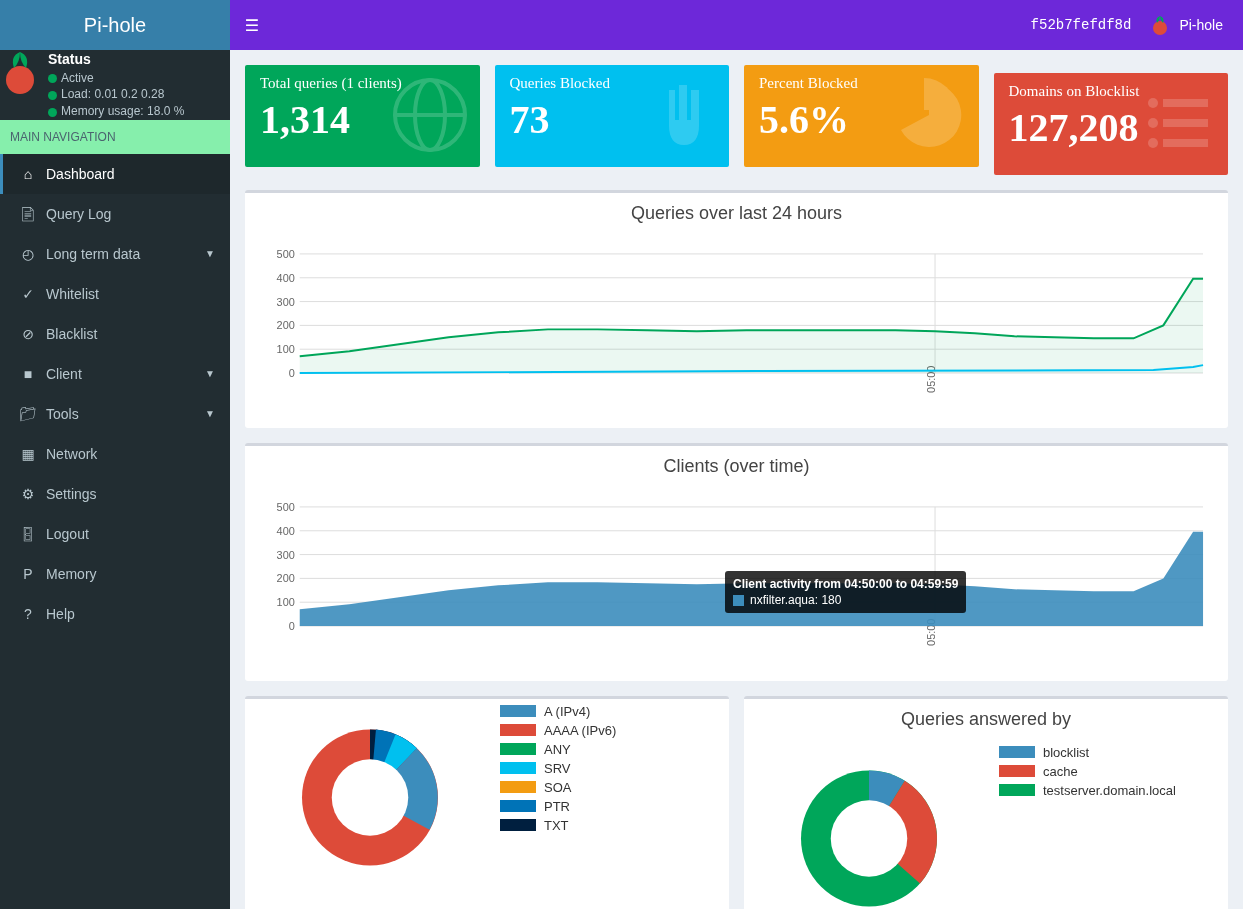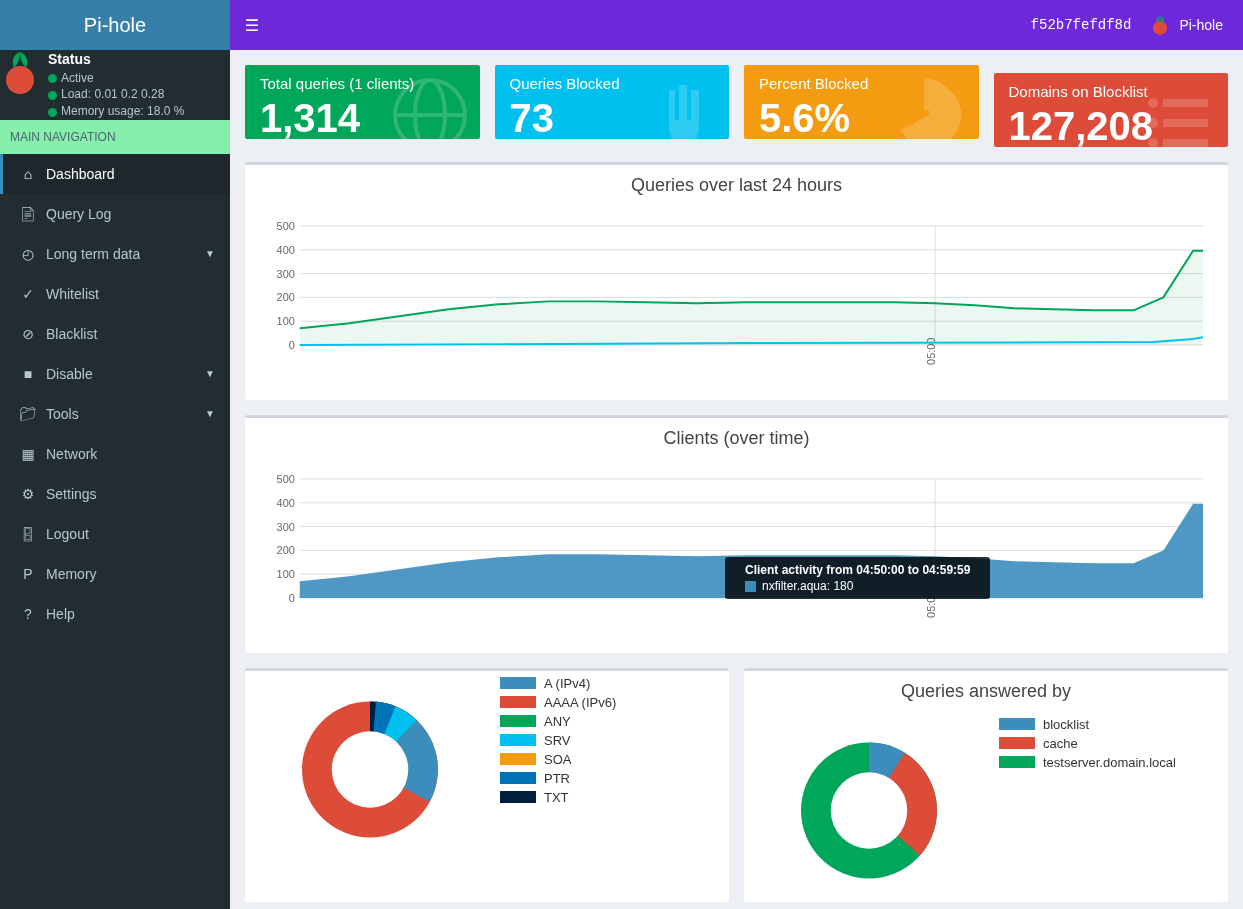--- a/index.html
+++ b/index.html
@@ -15,33 +15,33 @@
 .user-info { font-size: 12px; line-height: 1.4; }
 .user-info .status-title { font-size: 14px; font-weight: 600; color:#fff;}
 .dot { display: inline-block; width: 9px; height: 9px; border-radius: 50%; background: #00a65a; margin-right: 4px; vertical-align: middle; }
 .nav-header { padding: 10px 15px 10px 10px; font-size: 12px; color: #4b646f; background: #86efac; }
 .nav-item { display: flex; align-items: center; padding: 12px 15px 12px 15px; cursor: pointer; color: #b8c7ce; border-left: 3px solid transparent; position: relative;}
 .nav-item.active { background: #1e282c; color: #fff; border-left: 3px solid #3c8dbc; }
 .nav-item .icon { width: 20px; text-align: center; margin-right: 8px; font-size: 14px;}
 .nav-item .chev { position:absolute; right:15px; top:14px; font-size:10px;}
 .content { position: absolute; left: 230px; top: 50px; right: 0; bottom: 0; padding: 15px; overflow: hidden; }
 .row { display: flex; gap: 15px; margin-bottom: 15px; }
-.stat-box { flex: 1; color: #fff; padding: 10px 15px; border-radius: 2px; position: relative; overflow: hidden; height: 74px;}
+.stat-box { flex: 1; color: #fff; padding: 10px 15px; border-radius: 2px; position: relative; overflow: hidden; height: 102px; font-family: Liberation Serif, serif;}
 .stat-box .label { font-size: 15px; }
 .stat-box .value { font-size: 40px; font-weight: 700; margin-top: 4px; }
 .stat-box .bg-icon { position:absolute; right:10px; top:10px; opacity:0.18; }
 .green { background: #00a65a; }
 .aqua { background: #00c0ef; }
 .yellow { background: #f39c12; }
 .red { background: #dd4b39; margin-top: 8px; }
 .box { background: #fff; border-top: 3px solid #d2d6de; border-radius: 3px; margin-bottom: 15px; }
 .box-header { padding: 10px 25px; font-size: 18px; color:#444;text-align:center;}
 .box-body { padding: 10px 15px 15px 15px; position: relative; }
 .chart-svg { width: 100%; display: block; }
-.tooltip-box { position: absolute; background: rgba(0,0,0,0.8); color: #fff; font-size: 12px; border-radius: 3px; padding: 6px 20px; left: 480px; top: 98px; }
+.tooltip-box { position: absolute; background: rgba(0,0,0,0.8); color: #fff; font-size: 12px; border-radius: 3px; padding: 6px 8px; left: 480px; top: 84px; }
 .tooltip-box .t-title{font-weight:bold; margin-bottom:2px;}
 .tooltip-box .sw{display:inline-block;width:11px;height:11px;background:#3c8dbc;margin-right:6px;vertical-align:middle;}
 .half-row { display: flex; gap: 15px; }
 .half-row .box { flex: 1; }
 .legend { font-size: 13px; }
 .legend-item { display:flex; align-items:center; margin-bottom:4px;}
 .legend-sw { width:36px; height:12px; margin-right:8px;}
 .donut-body { display:flex; gap:20px; align-items:flex-start; padding:5px 15px 15px 15px;}
 </style>
 </head>
@@ -96,21 +96,21 @@
   <div class="nav-item">
       <span class="icon">✓</span>
       <span>Whitelist</span>
     </div>
   <div class="nav-item">
       <span class="icon">⊘</span>
       <span>Blacklist</span>
     </div>
   <div class="nav-item">
       <span class="icon">■</span>
-      <span>Disable</span>
+      <span>Client</span>
       <span class="chev">▼</span>
     </div>
   <div class="nav-item">
       <span class="icon">📁︎</span>
       <span>Tools</span>
       <span class="chev">▼</span>
     </div>
   <div class="nav-item">
       <span class="icon">▦</span>
       <span>Network</span>

